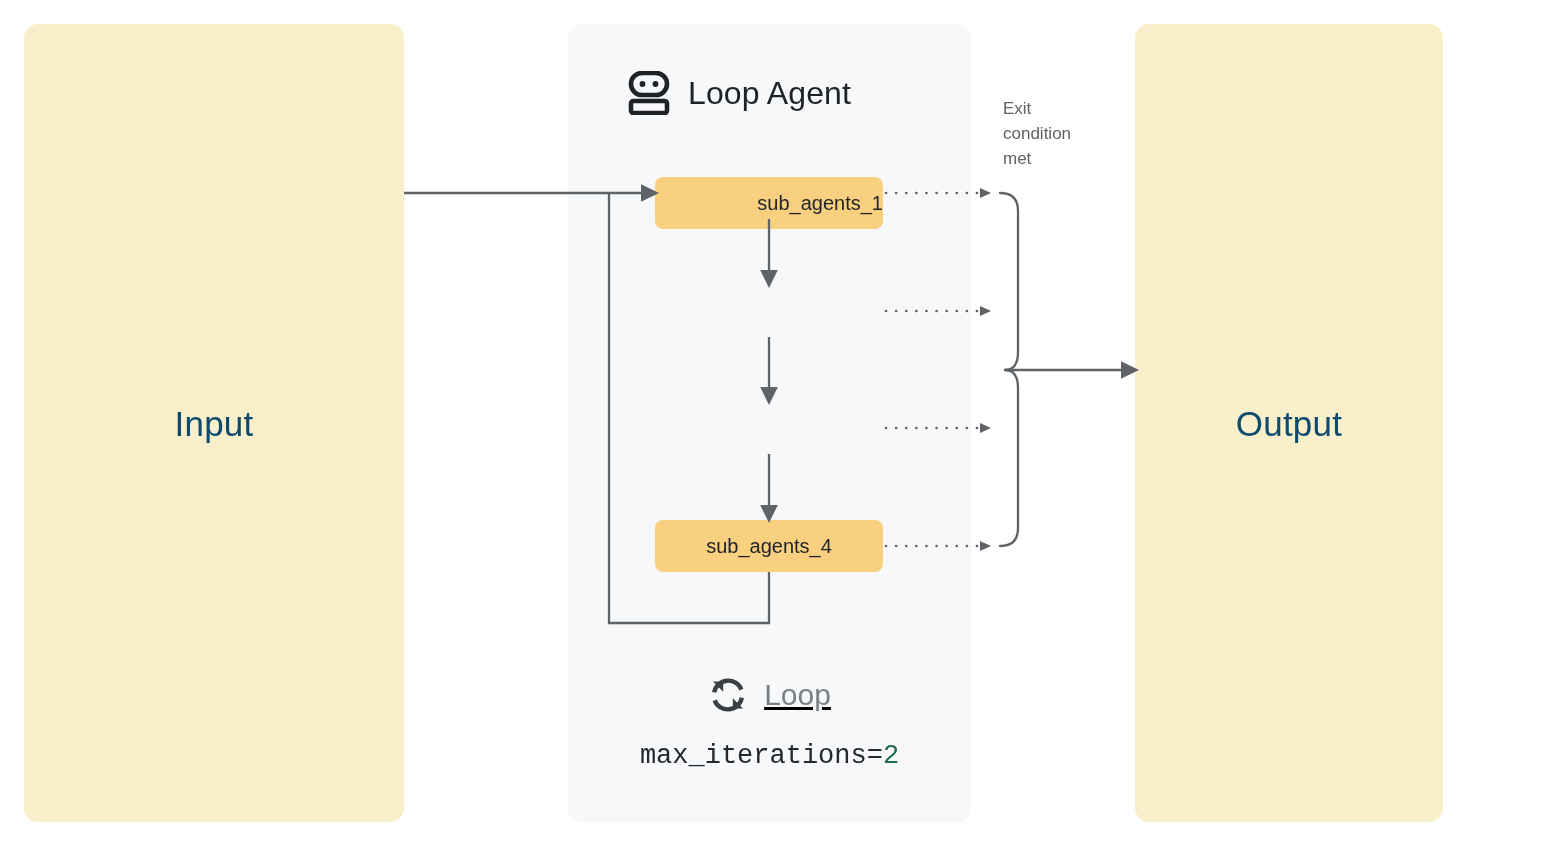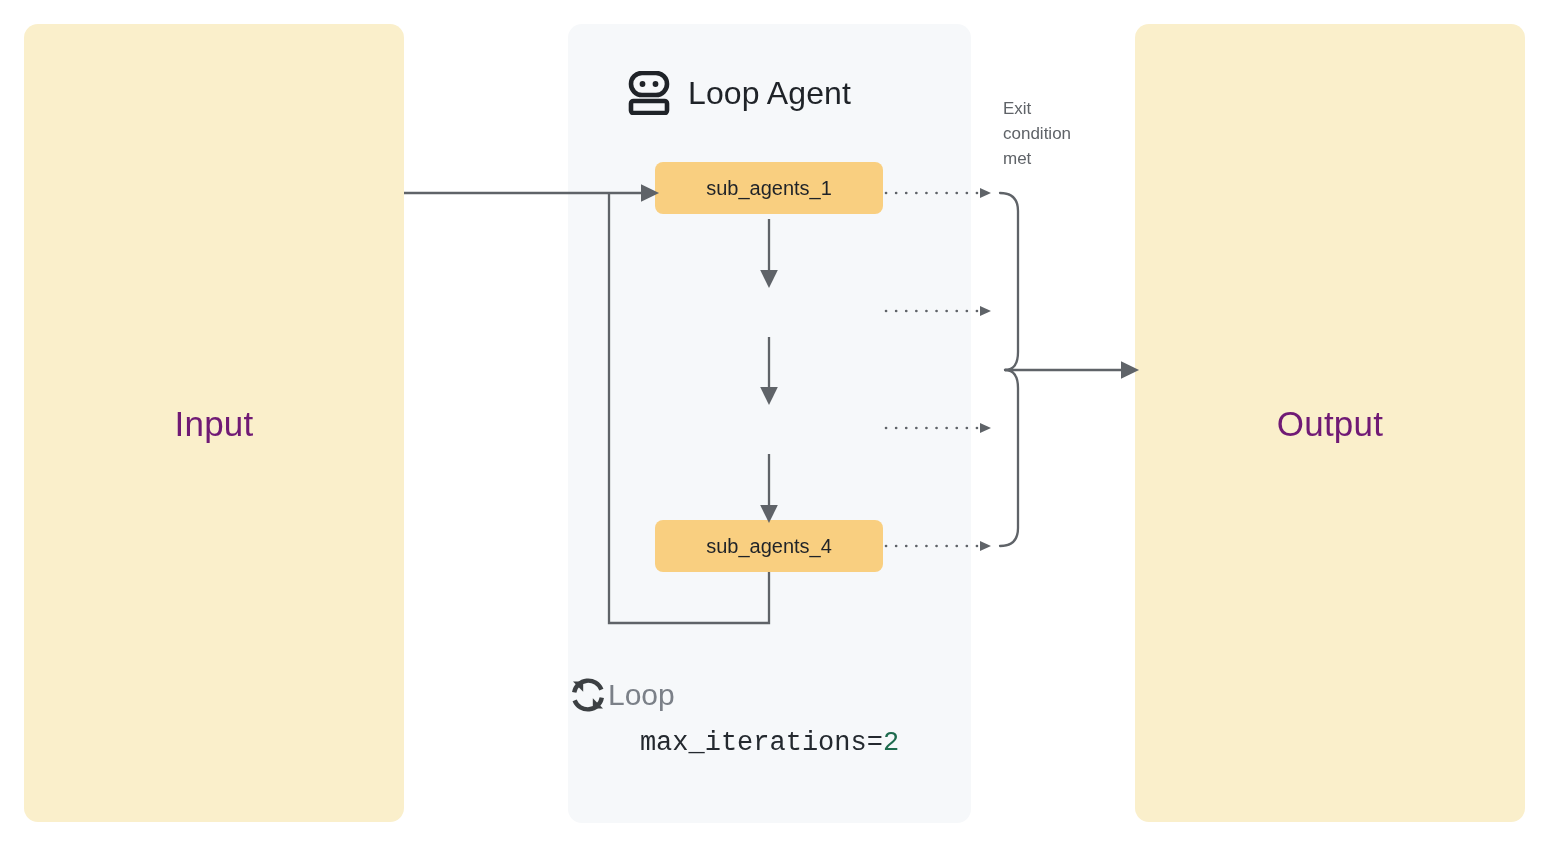--- a/index.html
+++ b/index.html
@@ -22,24 +22,24 @@
   
   .io-panel {
     position: absolute;
     background: #faefcb;
     border-radius: 14px;
     display: flex;
     align-items: center;
     justify-content: center;
   }
   #input-panel  { left: 24px;   top: 24px; width: 380px; height: 798px; }
-  #output-panel { left: 1135px; top: 24px; width: 390px; height: 798px; }
+  #output-panel { left: 1135px; top: 24px; width: 308px; height: 798px; }
   .io-label {
     font-size: 35px;
-    color: #701a75;
+    color: #0c4a6e;
     letter-spacing: 0.2px;
     line-height: 1;
     font-weight: 400;
   }
 
   
   #loop-agent-panel {
     position: absolute;
     left: 568px;
     top: 24px;
@@ -77,21 +77,21 @@
     border-radius: 8px;
     display: flex;
     align-items: center;
     justify-content: center;
   }
   .sub-agent-label {
     font-size: 20px;
     color: #1f2328;
     line-height: 1;
   }
-  #sub-agent-1 { top: 162px; }
+  #sub-agent-1 { top: 177px; justify-content: flex-end; }
   #sub-agent-2 { top: 285px; }
   #sub-agent-3 { top: 402px; }
   #sub-agent-4 { top: 520px; }
 
   
   #exit-condition-note {
     position: absolute;
     left: 1003px;
     top: 96px;
     width: 96px;
@@ -104,31 +104,33 @@
   #loop-footer {
     position: absolute;
     left: 568px;
     top: 668px;
     width: 403px;
     text-align: center;
   }
   #loop-row {
     display: flex;
     align-items: center;
-    gap: 0;
+    justify-content: center;
+    gap: 16px;
     height: 54px;
+    text-decoration: underline;
   }
   #loop-icon { width: 40px; height: 40px; display: block; }
   #loop-label {
     font-size: 30px;
     color: #7b8088;
     line-height: 1;
   }
   #max-iterations {
-    margin-top: 5px;
+    margin-top: 18px;
     font-family: "Liberation Mono", "DejaVu Sans Mono", monospace;
     font-size: 27px;
     color: #24292f;
     letter-spacing: 0px;
     line-height: 1.2;
   }
   #max-iterations-value { color: #1e6b4e; }
 
   
   #connectors {

